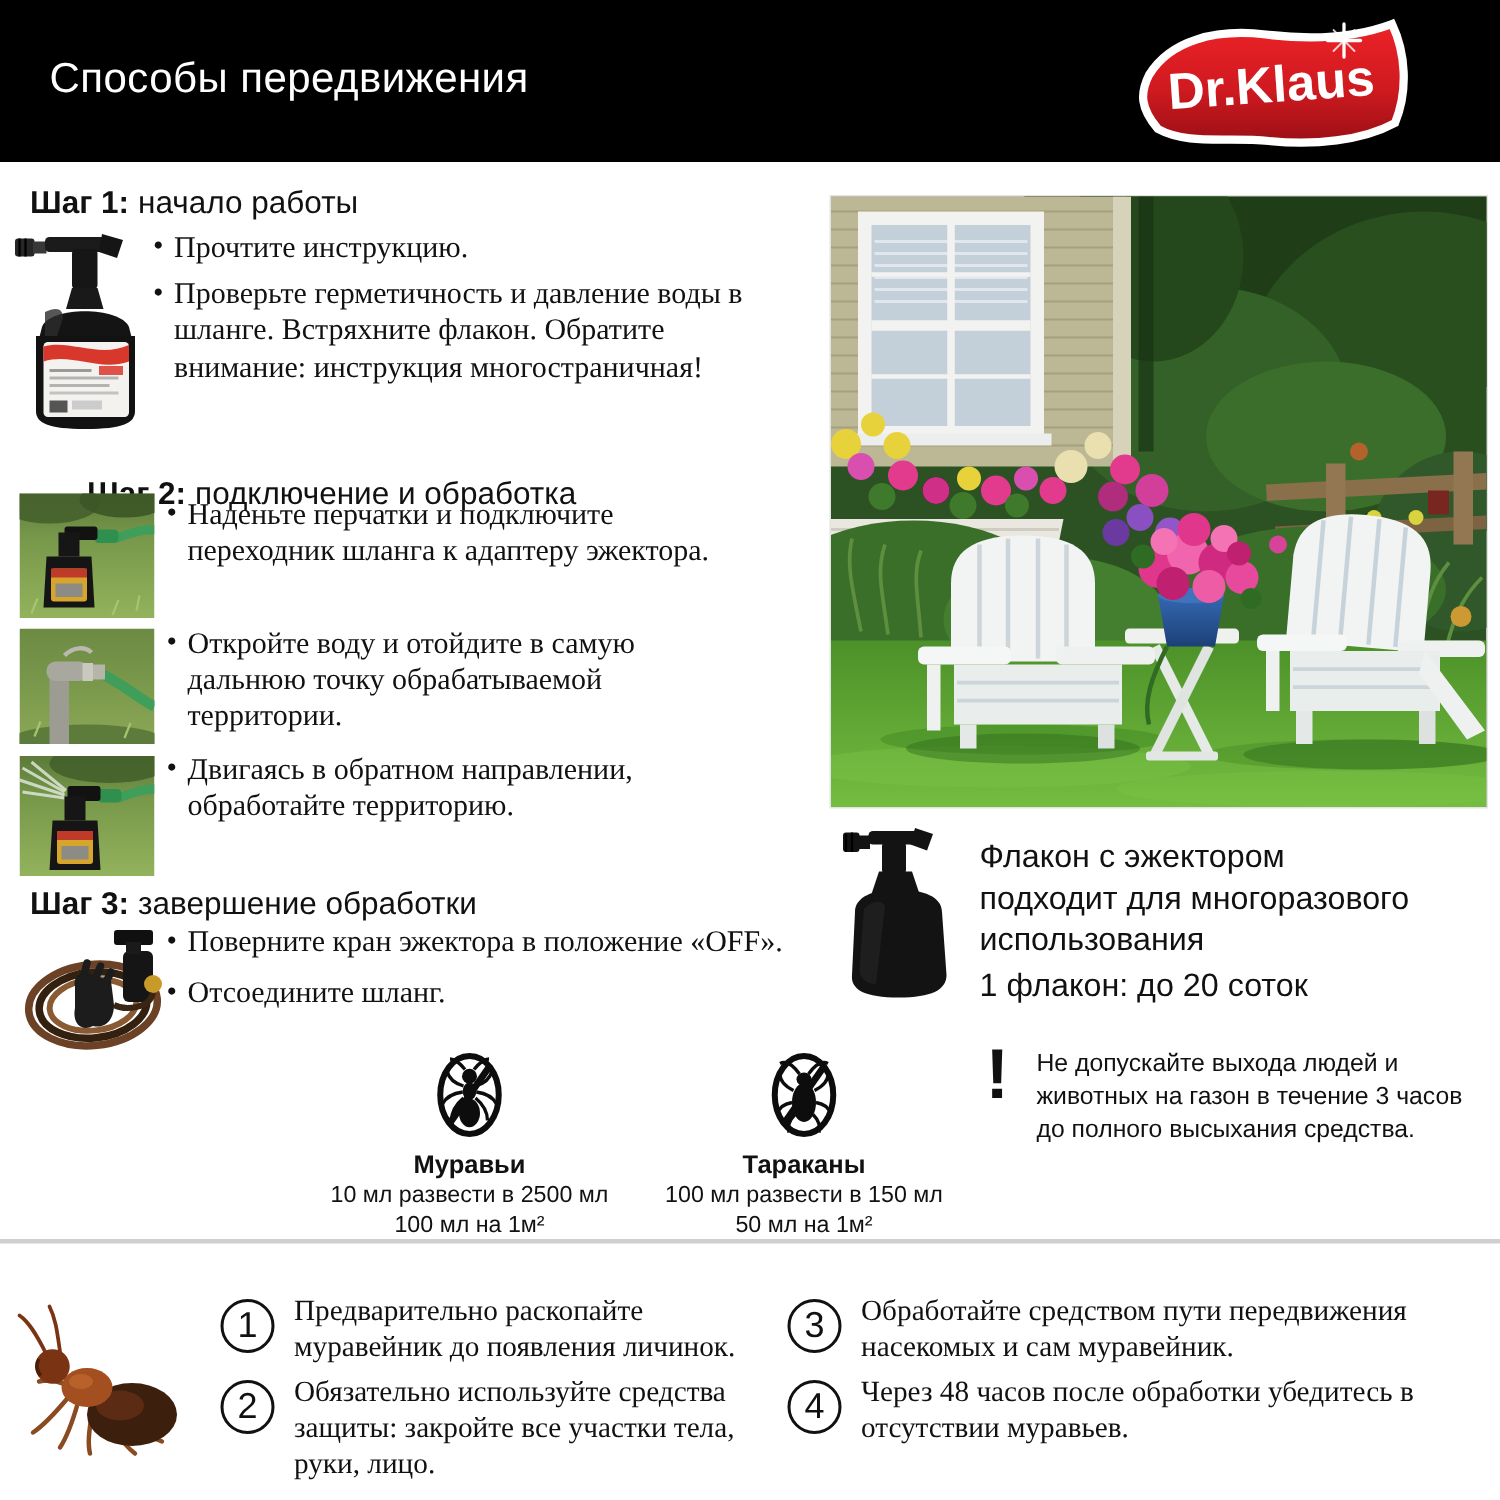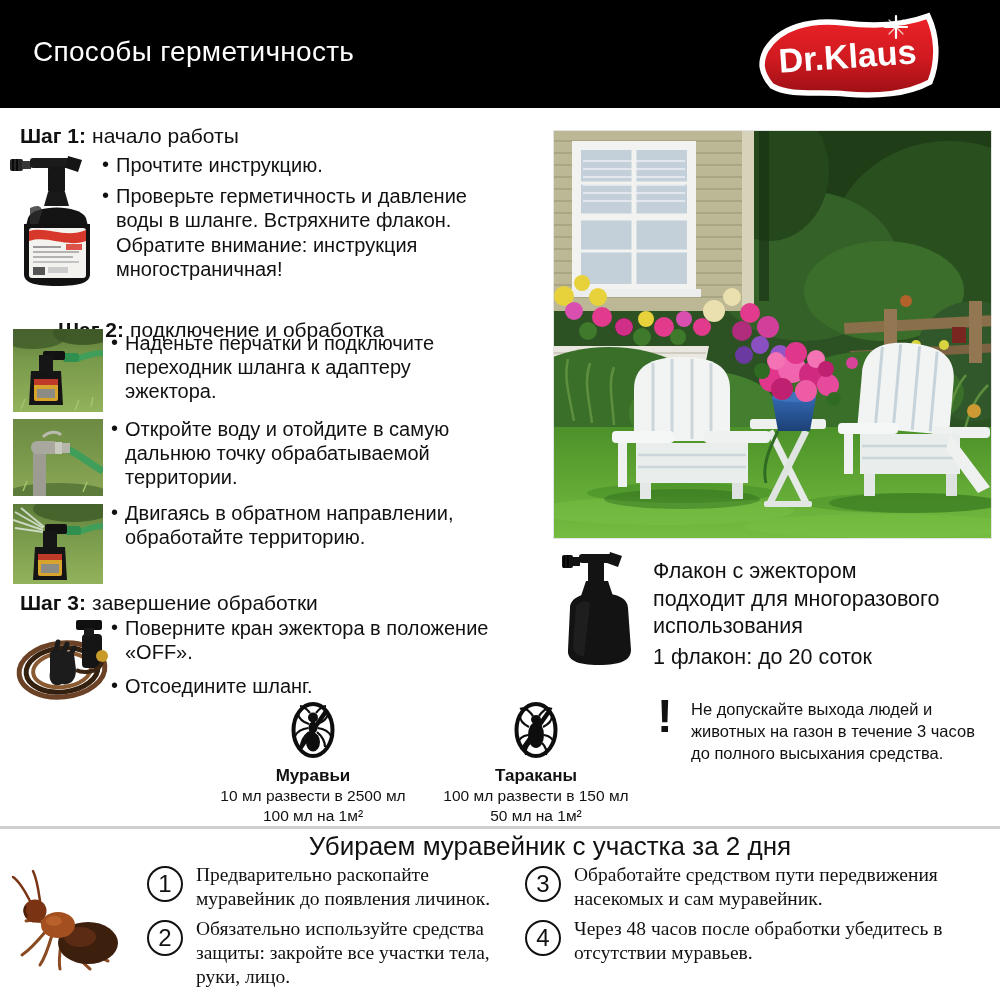--- a/index.html
+++ b/index.html
@@ -13,21 +13,21 @@
 
   
   .step-h{position:absolute;font-size:21px;white-space:nowrap;}
   .step-h .lab{font-weight:700;margin-right:6px;}
   #h-step1{left:20px;top:124px;}
   #h-step2{left:20px;top:318px;margin-left:38px;}
   #h-step3{left:20px;top:591px;}
 
   
   .bullets{position:absolute;}
-  .bullet{position:relative;padding-left:15px;font-size:20px;line-height:1.21;margin-bottom:7px;}
+  .bullet{position:relative;padding-left:15px;font-size:20px;line-height:1.21;margin-bottom:7px;font-family:Liberation Serif, serif;}
   .bullet::before{content:"•";position:absolute;left:1px;top:-1px;}
   #s1-b{left:101px;top:153px;width:408px;}
   #s2-b1{left:110px;top:331px;width:395px;}
   #s2-b2{left:110px;top:417px;width:360px;}
   #s2-b3{left:110px;top:501px;width:418px;}
   #s3-b{left:110px;top:616px;width:436px;}
   #s3-b .bullet{margin-bottom:10px;}
 
   
   .ph{position:absolute;}
@@ -64,21 +64,21 @@
   #ah2{left:147px;top:917px;} #ah2 .ah-text{width:332px;}
   #ah3{left:525px;top:863px;} #ah3 .ah-text{width:402px;}
   #ah4{left:525px;top:917px;} #ah4 .ah-text{width:402px;}
 </style>
 </head>
 <body>
 
 <div class="page">
 
   <div class="hdr">
-    <div class="page-title">Способы герметичность</div>
+    <div class="page-title">Способы передвижения</div>
     <svg class="logo" viewBox="0 0 182 88">
       <defs>
         <linearGradient id="redg" x1="0" y1="0" x2="0" y2="1">
           <stop offset="0" stop-color="#ec2227"></stop>
             <stop offset="0.55" stop-color="#cf1a20"></stop>
             <stop offset="1" stop-color="#9b0f15"></stop>
         </linearGradient>
       </defs>
       <path d="M8,38 C22,15 52,7 86,11 C118,15 146,13 170,4 C179,23 181,48 172,70 C150,82 118,85 88,82 C60,79 34,85 14,74 C2,60 2,50 8,38 Z" fill="url(#redg)" stroke="#ffffff" stroke-width="5.5"></path>
       <text x="90" y="56" text-anchor="middle" font-size="34" font-weight="700" fill="#ffffff" transform="rotate(-4 90 52)">Dr.Klaus</text>
@@ -494,21 +494,20 @@
     <path d="M16,62 C22,56 28,56 30,60 L24,112 C18,112 13,108 13,102 Z" fill="#262626" opacity=".6"></path>
   </svg>
 
   <div class="ej-desc">Флакон с эжектором подходит для многоразового использования</div>
   <div class="ej-cap">1 флакон: до 20 соток</div>
 
   <div class="warn-mark">!</div>
   <div class="warn-text">Не допускайте выхода людей и животных на газон в течение 3 часов до полного высыхания средства.</div>
 
   <div class="sep"></div>
-  <div class="ah-title">Убираем муравейник с участка за 2 дня</div>
 
   <svg id="ant-img" width="118" height="128" viewBox="0 0 118 128">
     <g stroke="#8a4a22" stroke-width="3" fill="none" stroke-linecap="round">
       <path d="M40,80 C30,92 22,100 16,104"></path>
       <path d="M46,84 C42,98 38,108 34,114"></path>
       <path d="M56,86 C54,100 52,110 54,118"></path>
       <path d="M66,88 C70,102 76,112 84,118"></path>
       <path d="M74,88 C82,98 92,106 102,110"></path>
       <path d="M44,76 C36,70 28,68 20,70"></path>
     </g>

